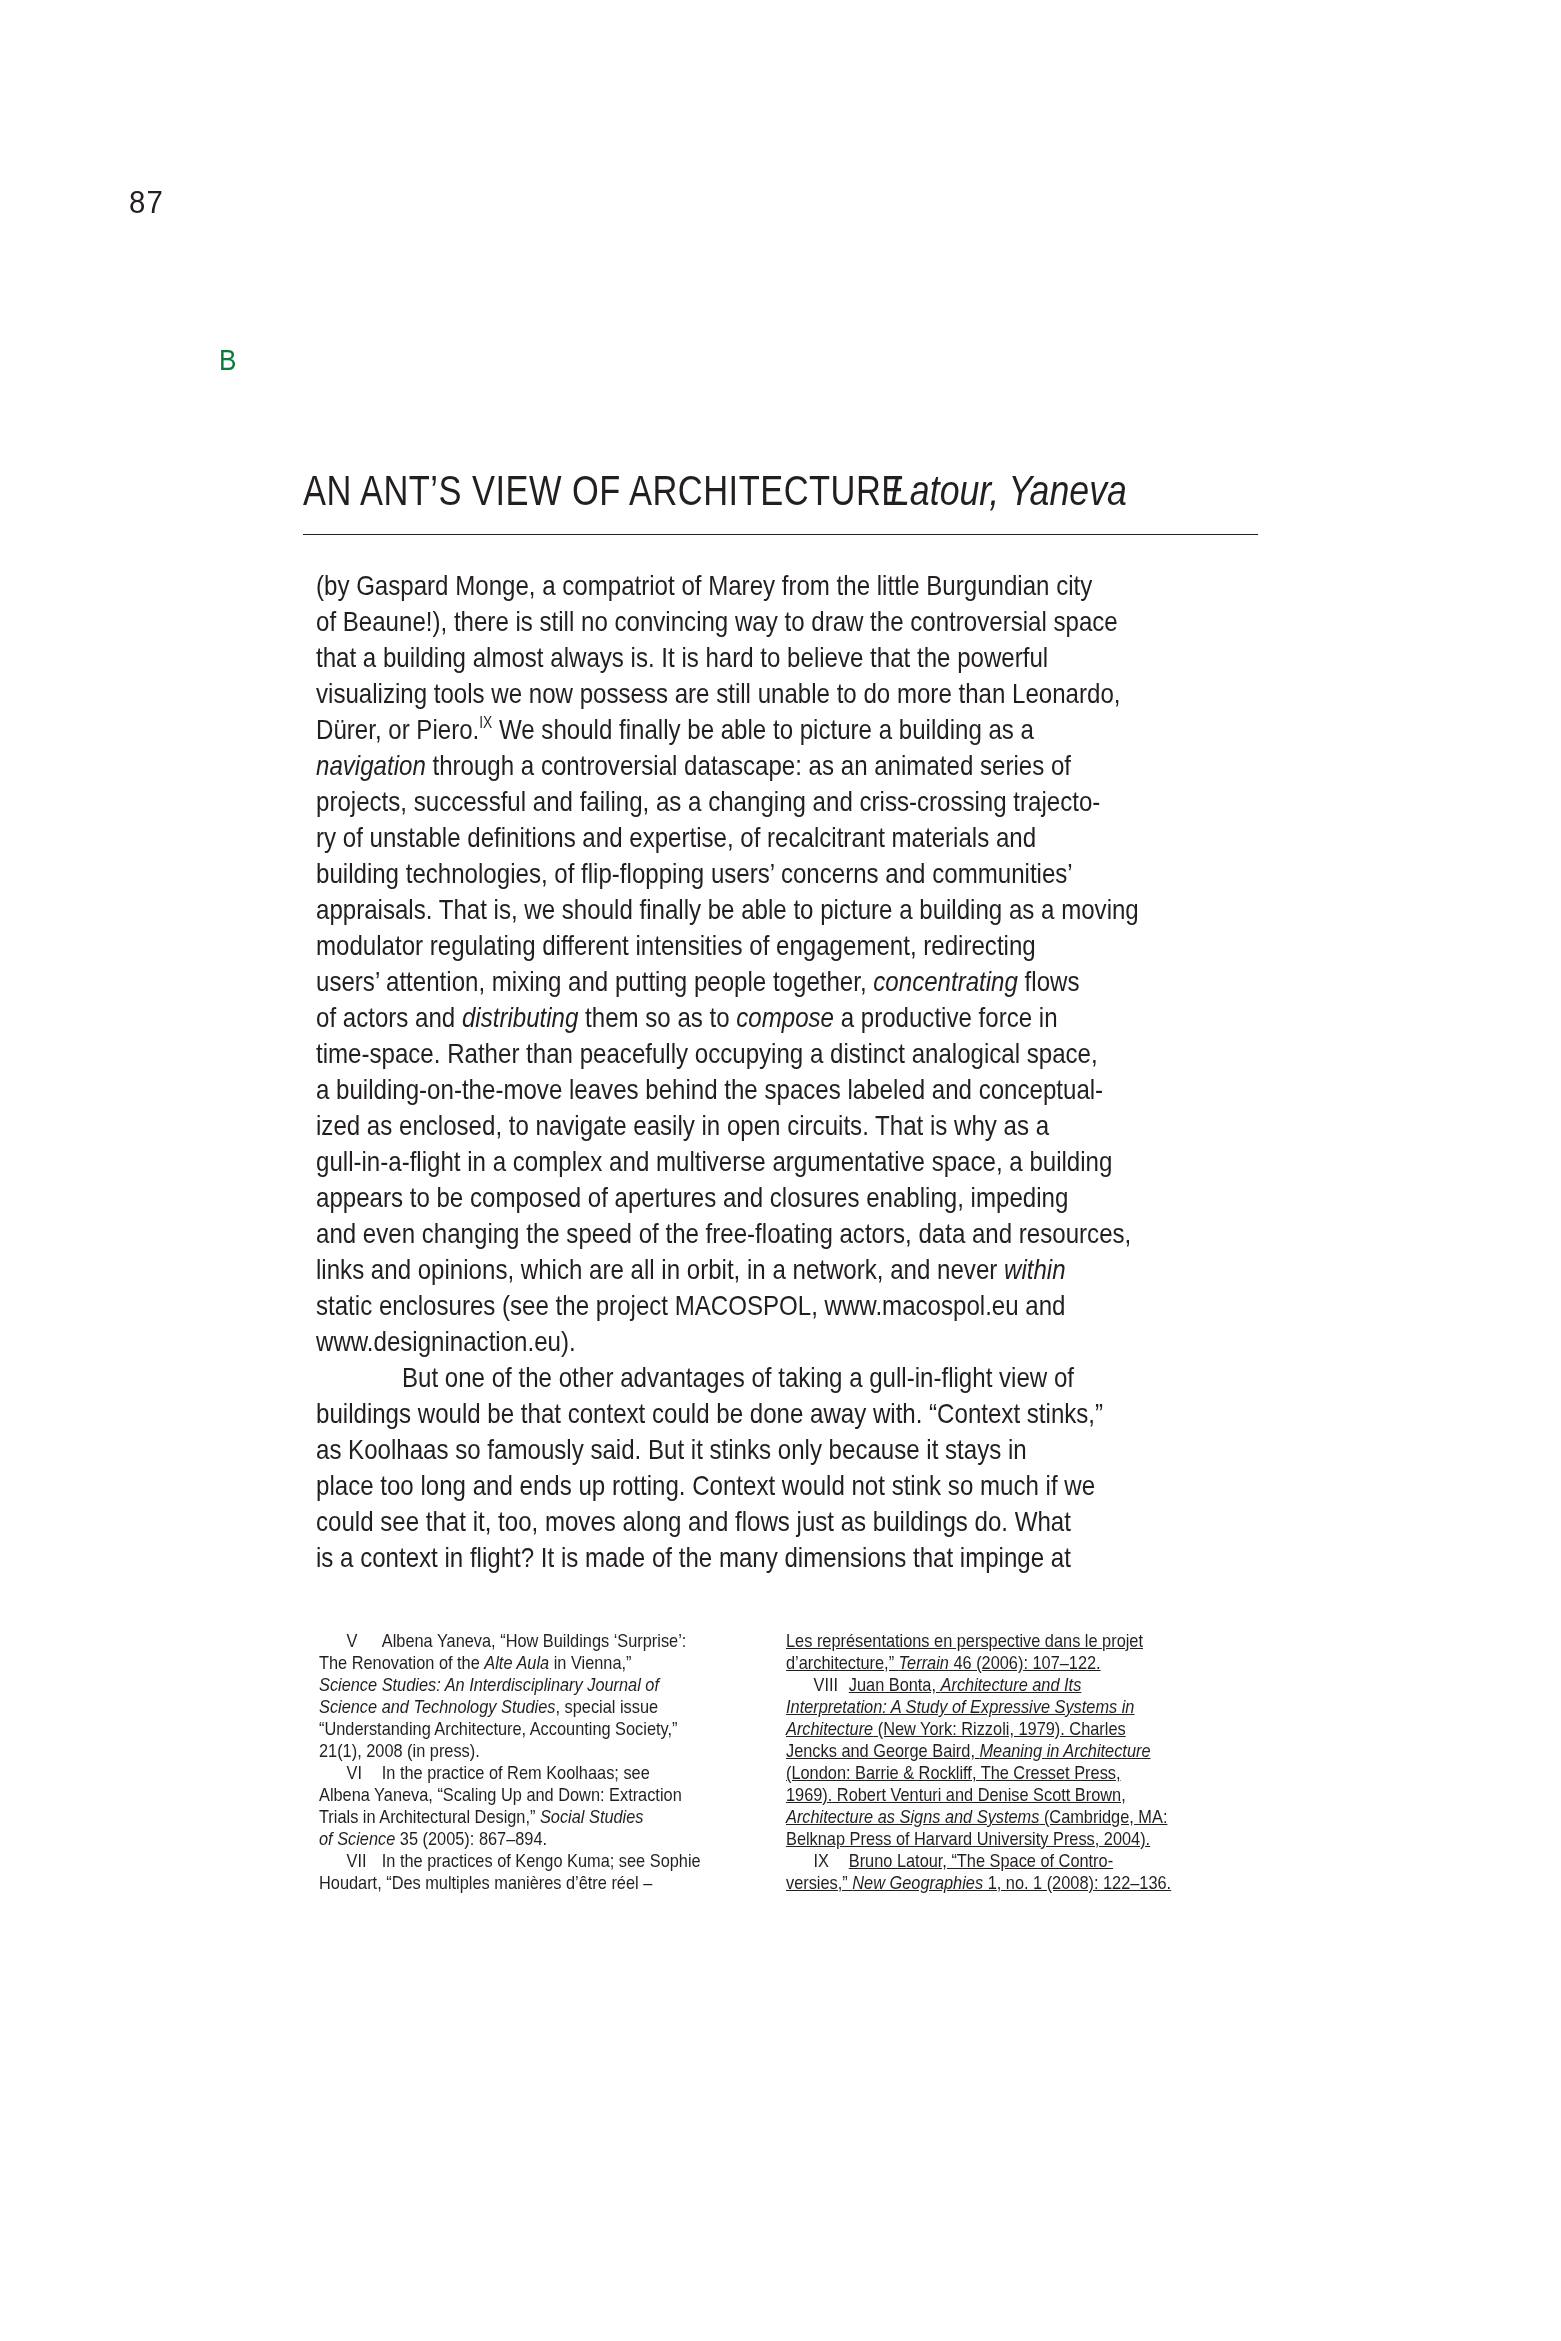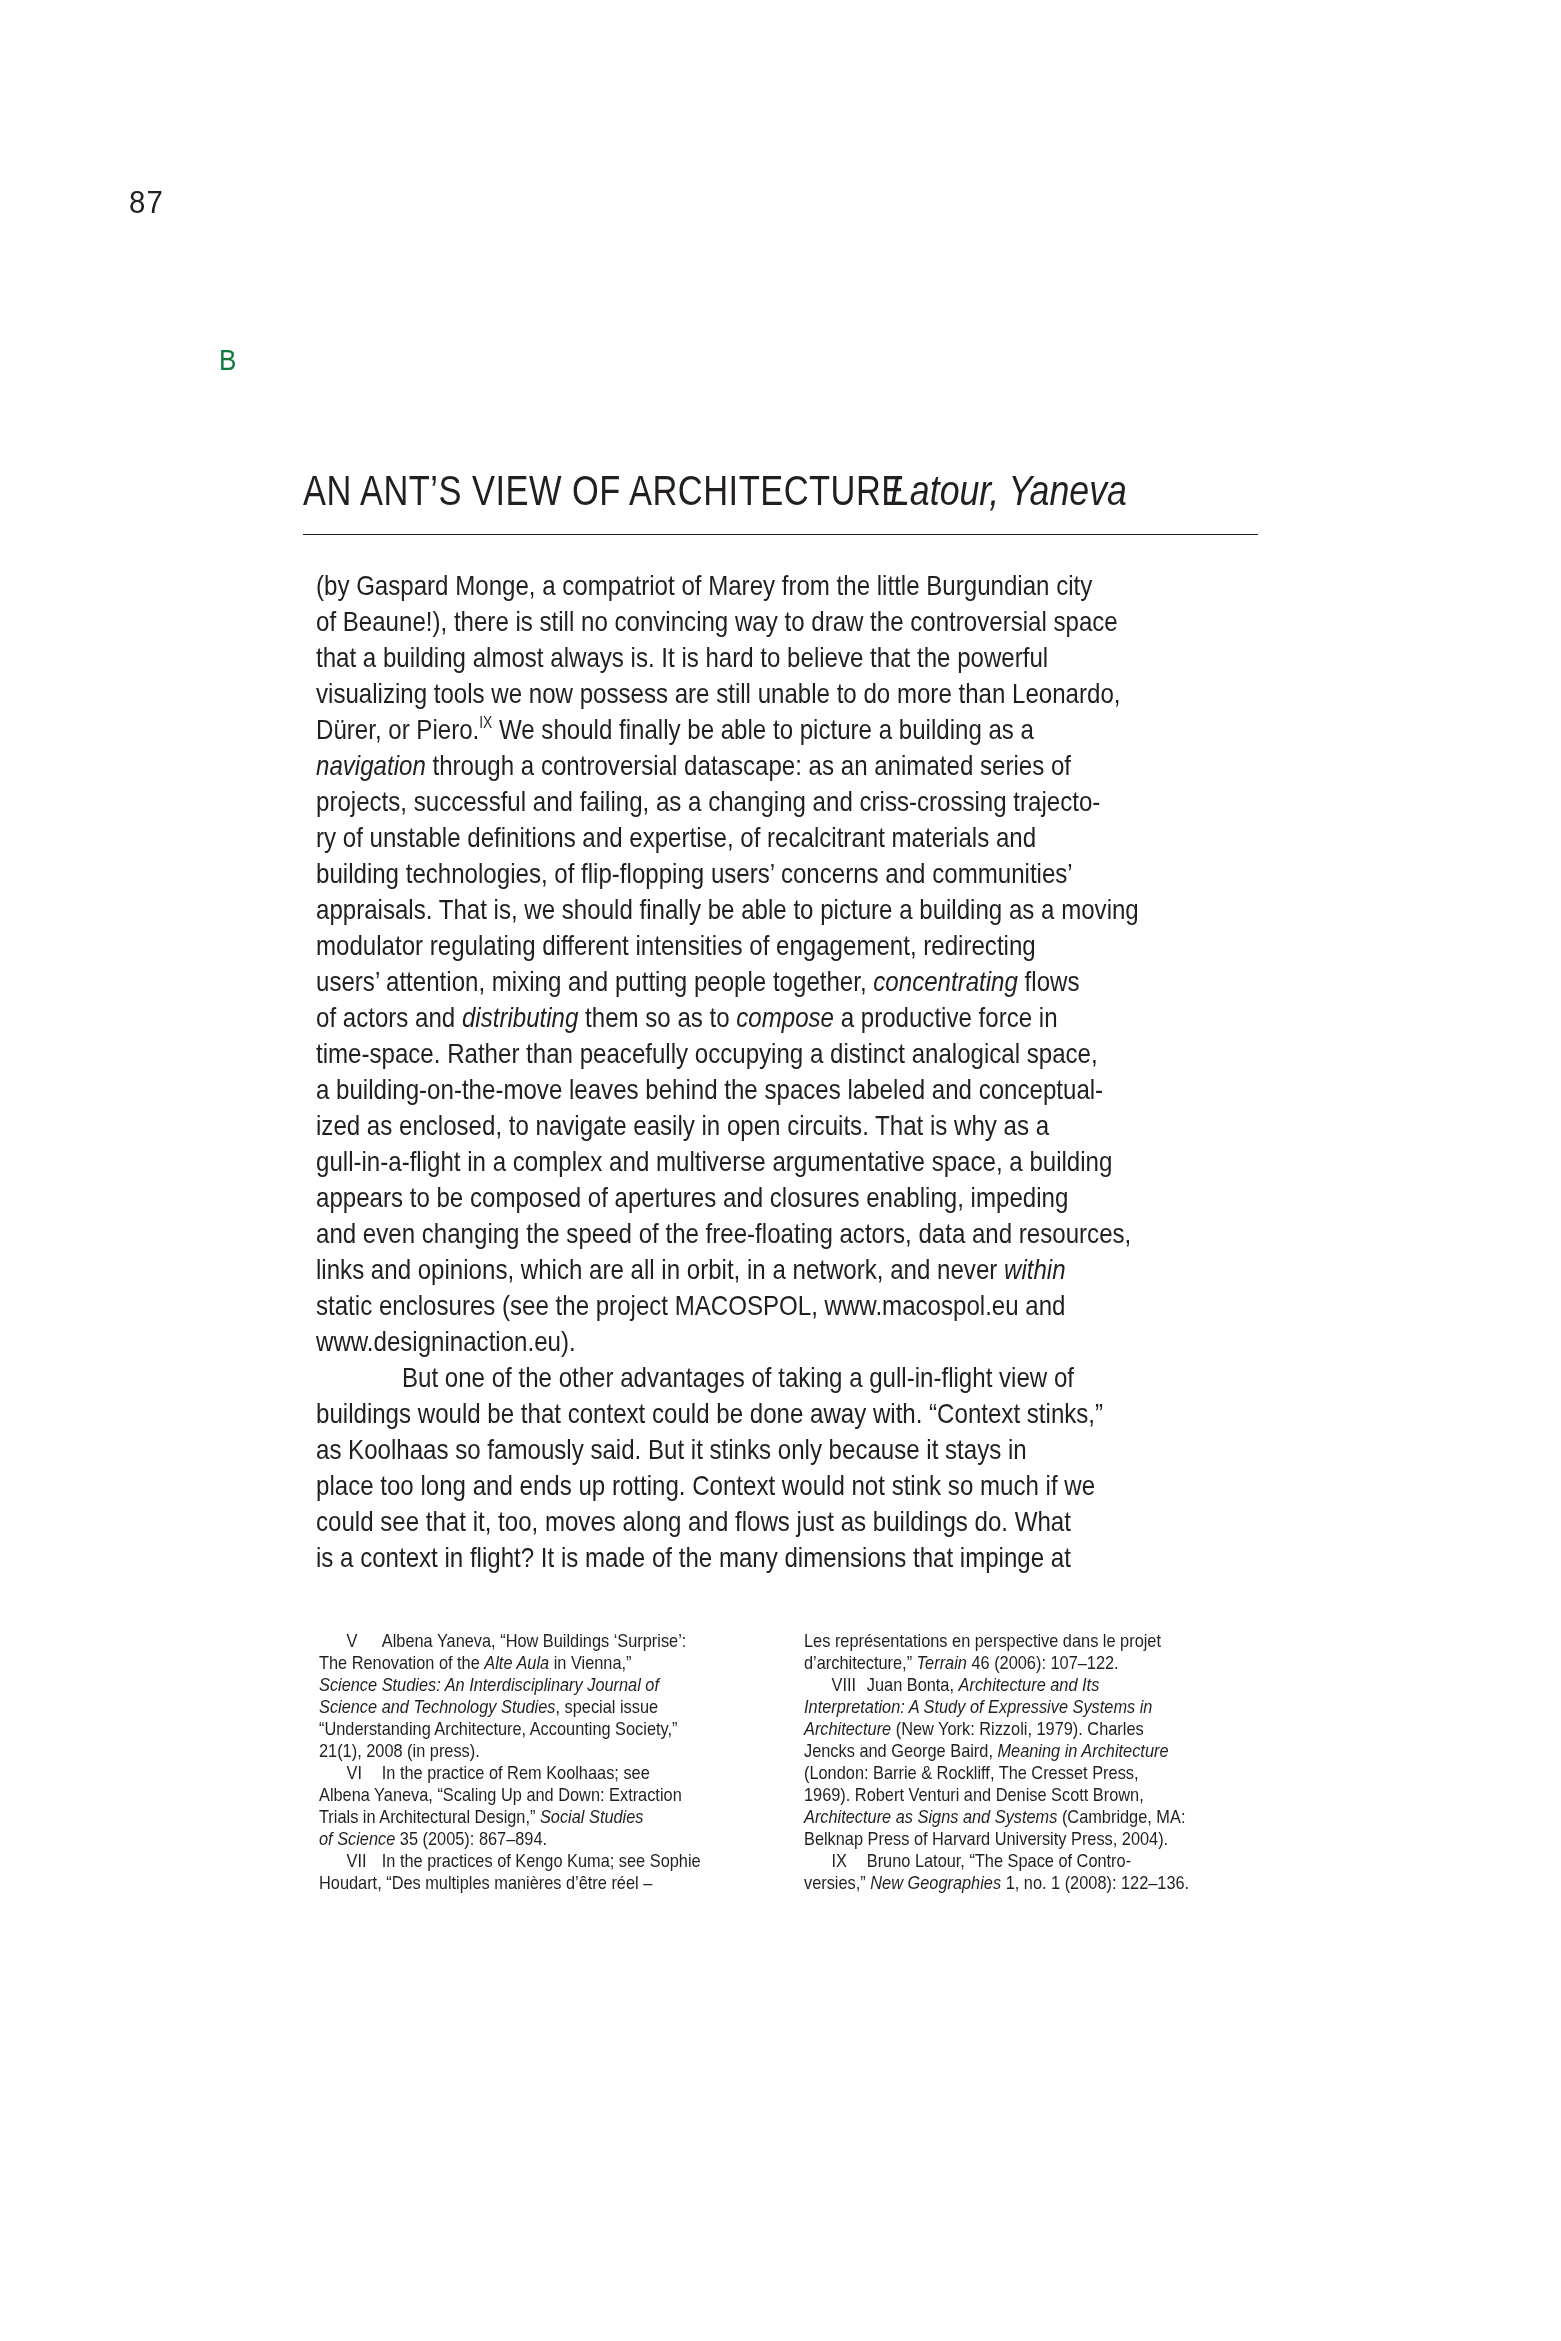--- a/index.html
+++ b/index.html
@@ -36,21 +36,21 @@
     font-size: 28px; line-height: 36px; height: 36px;
     transform: scaleX(0.86); transform-origin: left top;
   }
   .body-line.indent { padding-left: 100px; }
   .body-line sup { font-size: 16px; vertical-align: 11px; line-height: 0; }
   .footnotes {
     position: absolute; top: 1630px; left: 303px; width: 961px;
   }
   .fn-col { position: absolute; top: 0; width: 465px; }
   .fn-col.left { left: 16px; }
-  .fn-col.right { left: 501px; }
+  .fn-col.right { left: 483px; text-decoration: underline; }
   .fn-line {
     display: block; white-space: nowrap;
     font-size: 19px; line-height: 22px; height: 22px;
     transform: scaleX(0.86); transform-origin: left top;
   }
   .fn-line .num { display: inline-block; width: 73px; padding-left: 32px; box-sizing: border-box; }
   i { font-style: italic; }
 </style>
 </head>
 <body style="color: rgb(35, 31, 32);">

